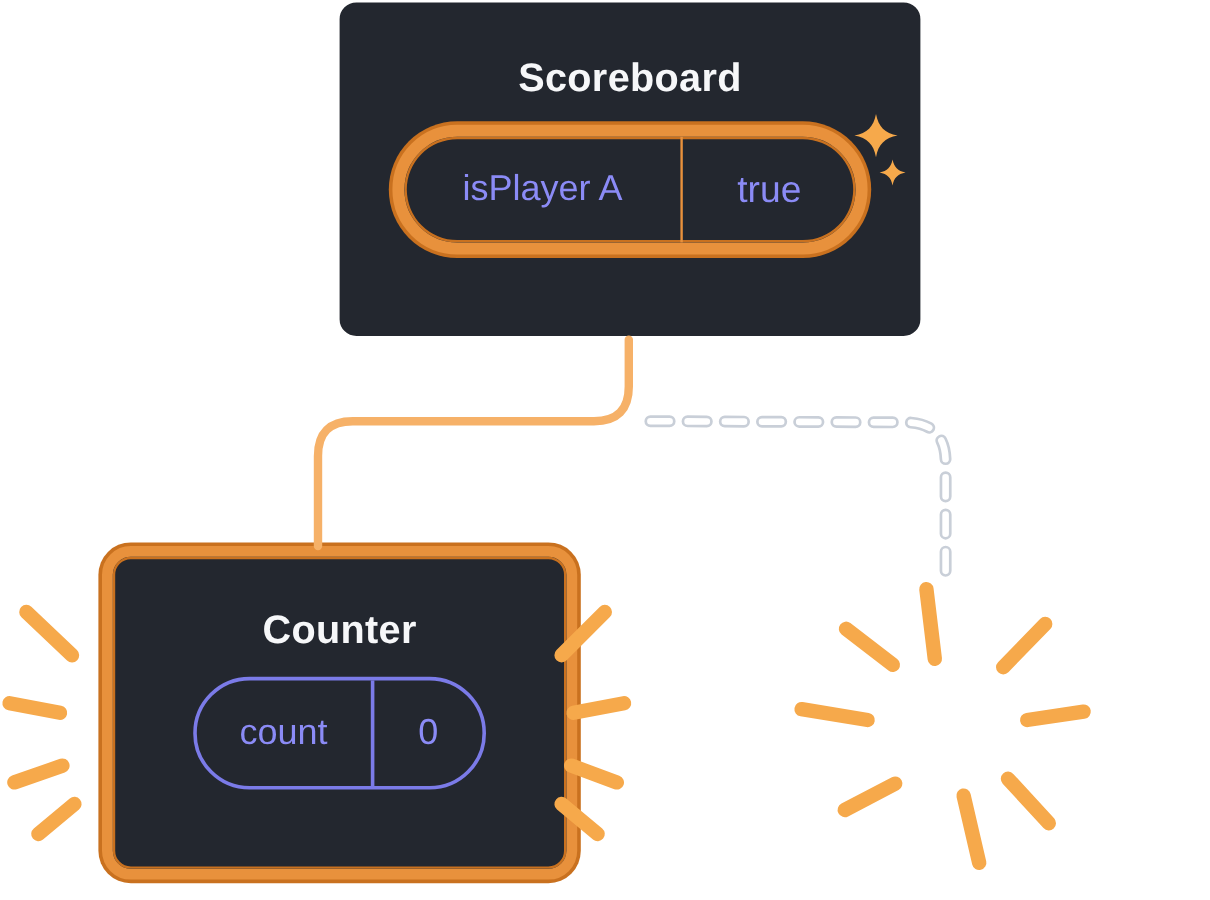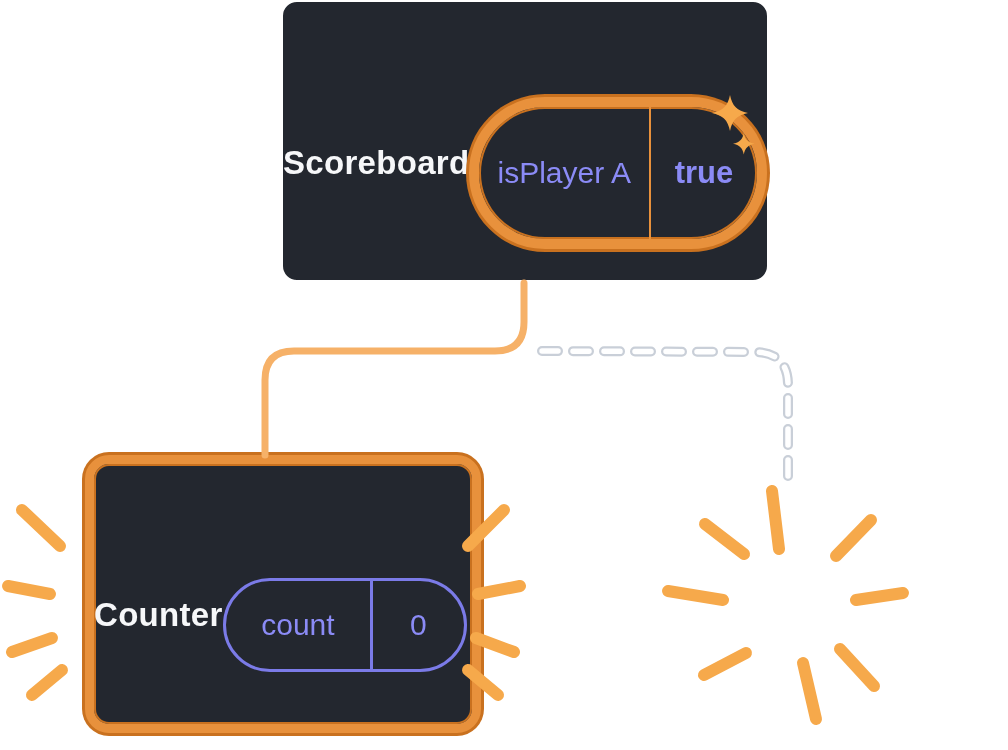--- a/index.html
+++ b/index.html
@@ -20,21 +20,21 @@
   body{font-family:"Liberation Sans", sans-serif;}
   .canvas{
     position:relative;
     width:1008px;height:750px;
     background:var(--page-bg);
     overflow:hidden;
   }
   .card{
     position:absolute;
     background:var(--card-bg);
-    display:flex;align-items:center;
+    display:flex;flex-direction:column;align-items:center;
   }
   .scoreboard-card{
     left:281px;top:0;width:488px;height:282px;
     border-radius:16px;
     border:2px solid #ffffff;
     padding-top:44px;
   }
   .counter-card{
     left:85px;top:455px;width:396px;height:278px;
     border-radius:24px;
@@ -47,36 +47,36 @@
     font-size:33px;font-weight:600;
     letter-spacing:.3px;
   }
   .state-pill{
     display:flex;align-items:stretch;
     border-radius:999px;
     background:var(--card-bg);
     margin-top:20px;
   }
   .highlighted{
-    width:396px;height:152px;
+    width:396px;height:108px;
     border:10px solid var(--highlight-orange);
     box-shadow:0 0 0 3px var(--highlight-orange-dark), inset 0 0 0 2px var(--highlight-orange-dark);
   }
   .plain{
     width:244px;height:94px;
     border:3px solid var(--state-purple-border);
   }
   .pill-key,.pill-value{
     display:flex;align-items:center;justify-content:center;
     color:var(--state-purple);
     font-size:30px;
   }
   .pill-key{flex:1.6;}
   .pill-value{flex:1;}
-  .highlighted .pill-value{font-weight:700;font-size:31px;}
+  .highlighted .pill-value{font-weight:400;font-size:31px;}
   .pill-divider{width:2px;align-self:stretch;}
   .pill-divider.orange{background:var(--highlight-orange);}
   .pill-divider.purple{background:var(--state-purple-border);width:3px;}
   .overlay{
     position:absolute;left:0;top:0;
     pointer-events:none;
   }
   .connector-solid{
     fill:none;stroke:var(--connector-orange);
     stroke-width:7;stroke-linecap:round;stroke-linejoin:round;

